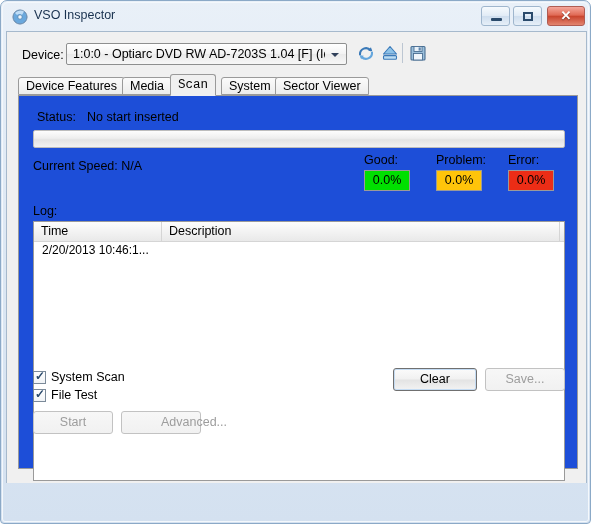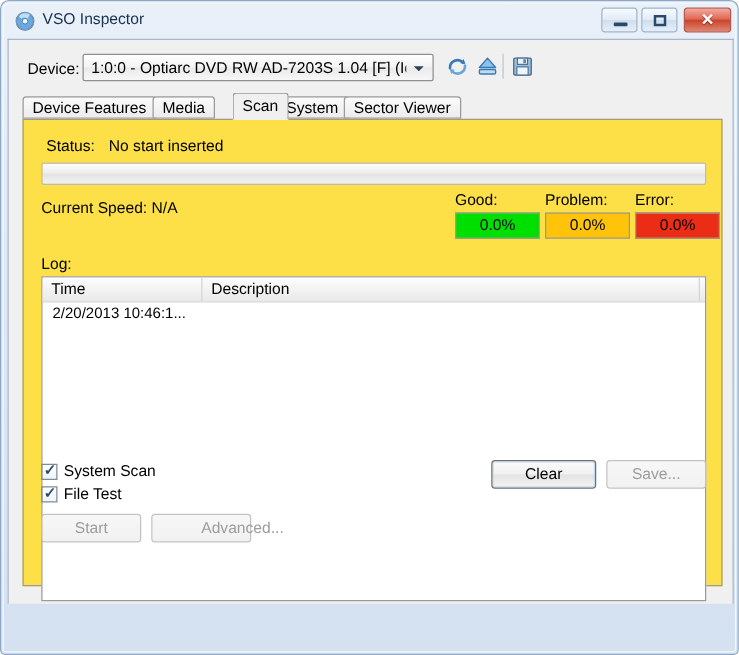--- a/index.html
+++ b/index.html
@@ -191,21 +191,21 @@
     line-height: 20px;
     background: #f0f0f0;
     border-bottom: 1px solid #f0f0f0;
     z-index: 3;
   }
   .tab-panel {
     position: absolute;
     left: 11px; top: 63px;
     width: 560px; height: 374px;
     box-sizing: border-box;
-    background: #fde047;
+    background: #1d4ed8;
     border: 1px solid #9a9a9a;
   }
 
   
   .status-label {
     position: absolute; left: 18px; top: 14px;
     font-size: 12.5px;
   }
   .status-value {
     position: absolute; left: 68px; top: 14px;
@@ -232,21 +232,21 @@
   }
   .meter .cap {
     position: absolute;
     left: 0; top: 0;
     font-size: 12.5px;
     white-space: nowrap;
   }
   .meter .box {
     position: absolute;
     left: 0; top: 17px;
-    width: 68px; height: 21px;
+    width: 46px; height: 21px;
     box-sizing: border-box;
     border: 1px solid #9a9a9a;
     line-height: 19px;
     text-align: center;
     font-size: 12.5px;
   }
   .m-good  { left: 345px; }
   .m-prob  { left: 417px; }
   .m-err   { left: 489px; }
 
@@ -436,21 +436,21 @@
         <rect x="4" y="4.5" width="14" height="13.5" rx="1" fill="#9bbfdb" stroke="#4a6f93" stroke-width="1.1"></rect>
         <rect x="7" y="4.5" width="8" height="5" fill="#e9f2fa" stroke="#4a6f93" stroke-width="0.9"></rect>
         <rect x="11.6" y="5.4" width="2.2" height="3.2" fill="#5f86ad"></rect>
         <rect x="6.5" y="11.5" width="9" height="6.5" fill="#eef5fb" stroke="#4a6f93" stroke-width="0.9"></rect>
       </svg>
     </div>
 
     <div class="tabstrip">
       <div class="tab" style="left:0px;">Device Features</div>
       <div class="tab" style="left:104px;">Media</div>
-      <div class="tab active" style="left:168px;">Scan</div>
+      <div class="tab active" style="left:152px;font-family:Liberation Mono, monospace;">Scan</div>
       <div class="tab" style="left:203px;">System</div>
       <div class="tab" style="left:257px;">Sector Viewer</div>
     </div>
 
     <div class="tab-panel">
 
       <span class="status-label">Status:</span>
       <span class="status-value">No start inserted</span>
 
       <div class="progress"></div>

